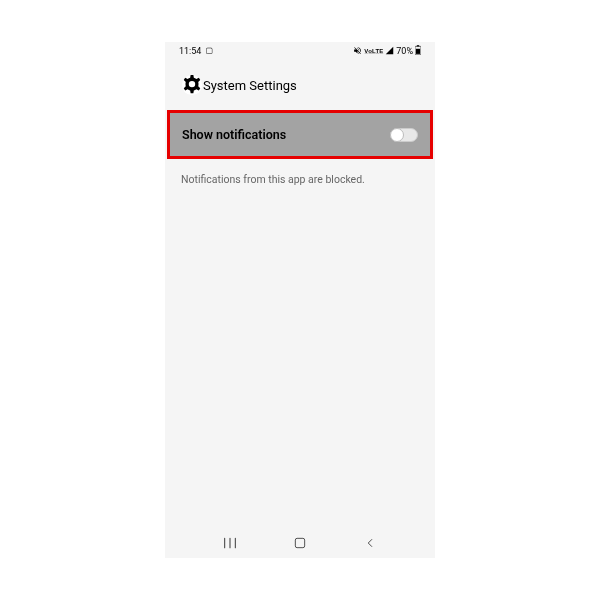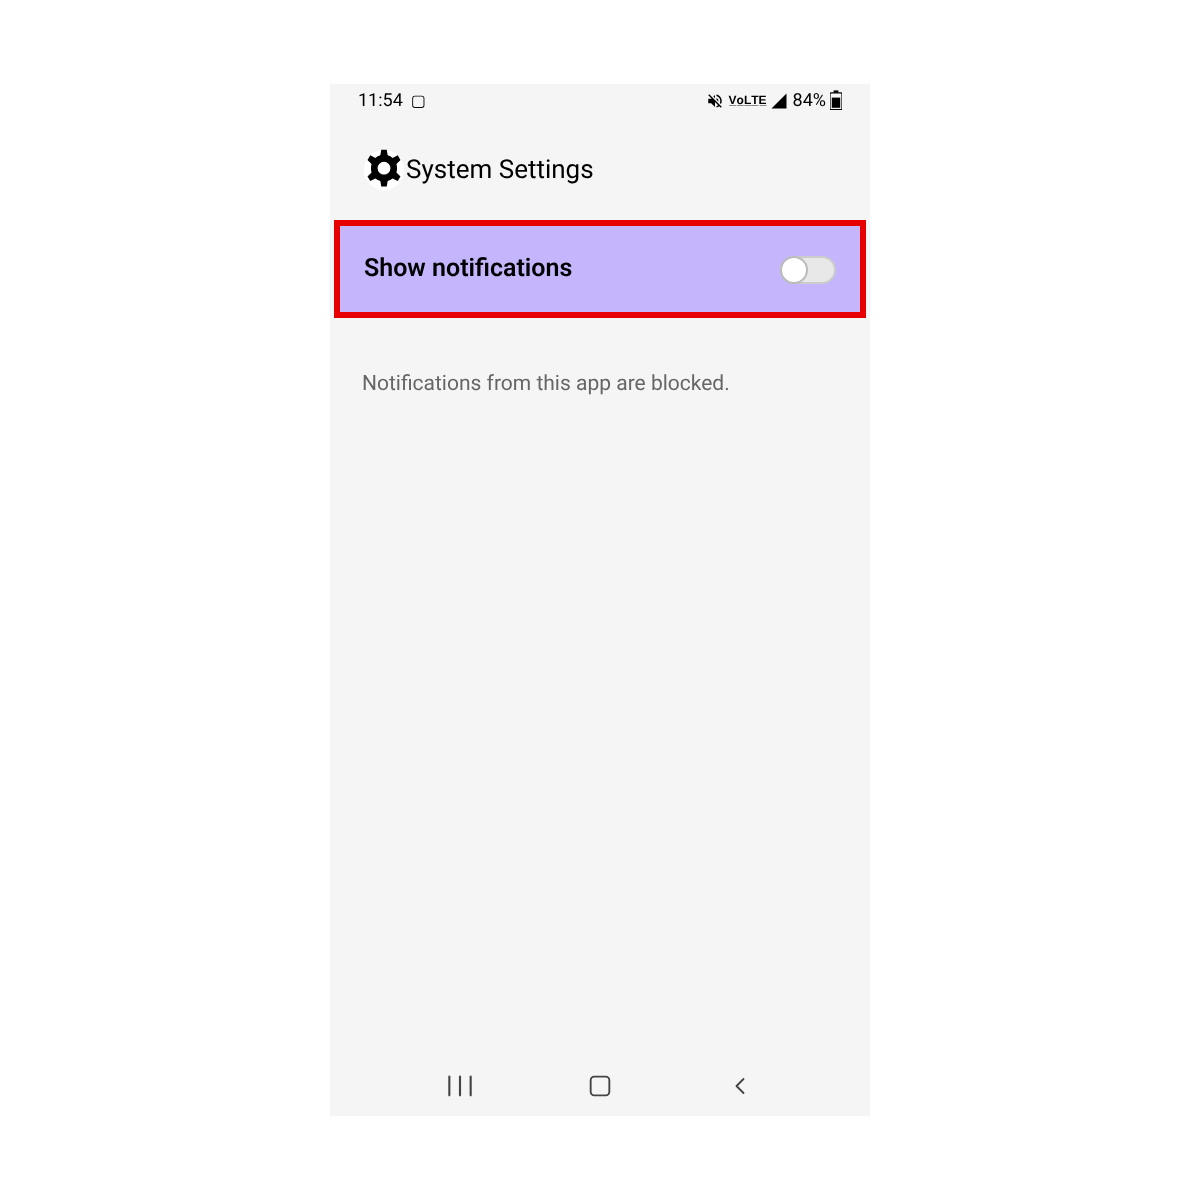--- a/index.html
+++ b/index.html
@@ -72,21 +72,21 @@
   .highlight-box {
     border: 3px solid #e60000;
     margin: 6px 2px 0 2px;
     padding: 0;
   }
   .toggle-row {
     display: flex;
     align-items: center;
     justify-content: space-between;
     padding: 14px 12px;
-    background: #c4b5fd;
+    background: #a3a3a3;
   }
   .toggle-label {
     font-size: 12.5px;
     font-weight: 600;
     color: #000;
   }
   .toggle-switch {
     width: 28px;
     height: 14px;
     border-radius: 8px;
@@ -101,21 +101,20 @@
     width: 14px;
     height: 14px;
     border-radius: 50%;
     background: #fff;
     border: 1px solid #bbb;
   }
   .blocked-text {
     font-size: 10.5px;
     color: #666;
     padding: 14px 16px;
-    margin-top: 12px;
   }
   .nav-bar {
     position: absolute;
     bottom: 0;
     left: 0;
     right: 0;
     height: 30px;
     display: flex;
     align-items: center;
     justify-content: space-around;
@@ -146,21 +145,21 @@
         <svg width="9" height="9" viewBox="0 0 24 24">
             <path fill="#000" d="M16.5 12c0-1.77-1.02-3.29-2.5-4.03v2.21l2.45 2.45c.03-.2.05-.41.05-.63zm2.5 0c0 .94-.2 1.82-.54 2.64l1.51 1.51C20.63 14.91 21 13.5 21 12c0-4.28-2.99-7.86-7-8.77v2.06c2.89.86 5 3.54 5 6.71zM4.27 3L3 4.27 7.73 9H3v6h4l5 5v-6.73l4.25 4.25c-.67.52-1.42.93-2.25 1.18v2.06c1.38-.31 2.63-.95 3.69-1.81L19.73 21 21 19.73l-9-9L4.27 3zM12 4L9.91 6.09 12 8.18V4z"></path>
           </svg>
       </span>
       <span class="tiny-icon" style="font-size:6px;font-weight:bold;">V̲o̲L̲T̲E̲</span>
       <span class="tiny-icon">
         <svg width="9" height="9" viewBox="0 0 24 24">
             <path fill="#000" d="M2 22h20V2L2 22z"></path>
           </svg>
       </span>
-      <span>84%</span>
+      <span>70%</span>
       <span class="tiny-icon">
         <svg width="6" height="10" viewBox="0 0 10 16">
             <rect x="0" y="2" width="10" height="14" rx="1" fill="none" stroke="#000" stroke-width="1"></rect>
             <rect x="3" y="0" width="4" height="2" fill="#000"></rect>
             <rect x="1.5" y="6" width="7" height="8.5" fill="#000"></rect>
           </svg>
       </span>
     </div>
   </div>
 

